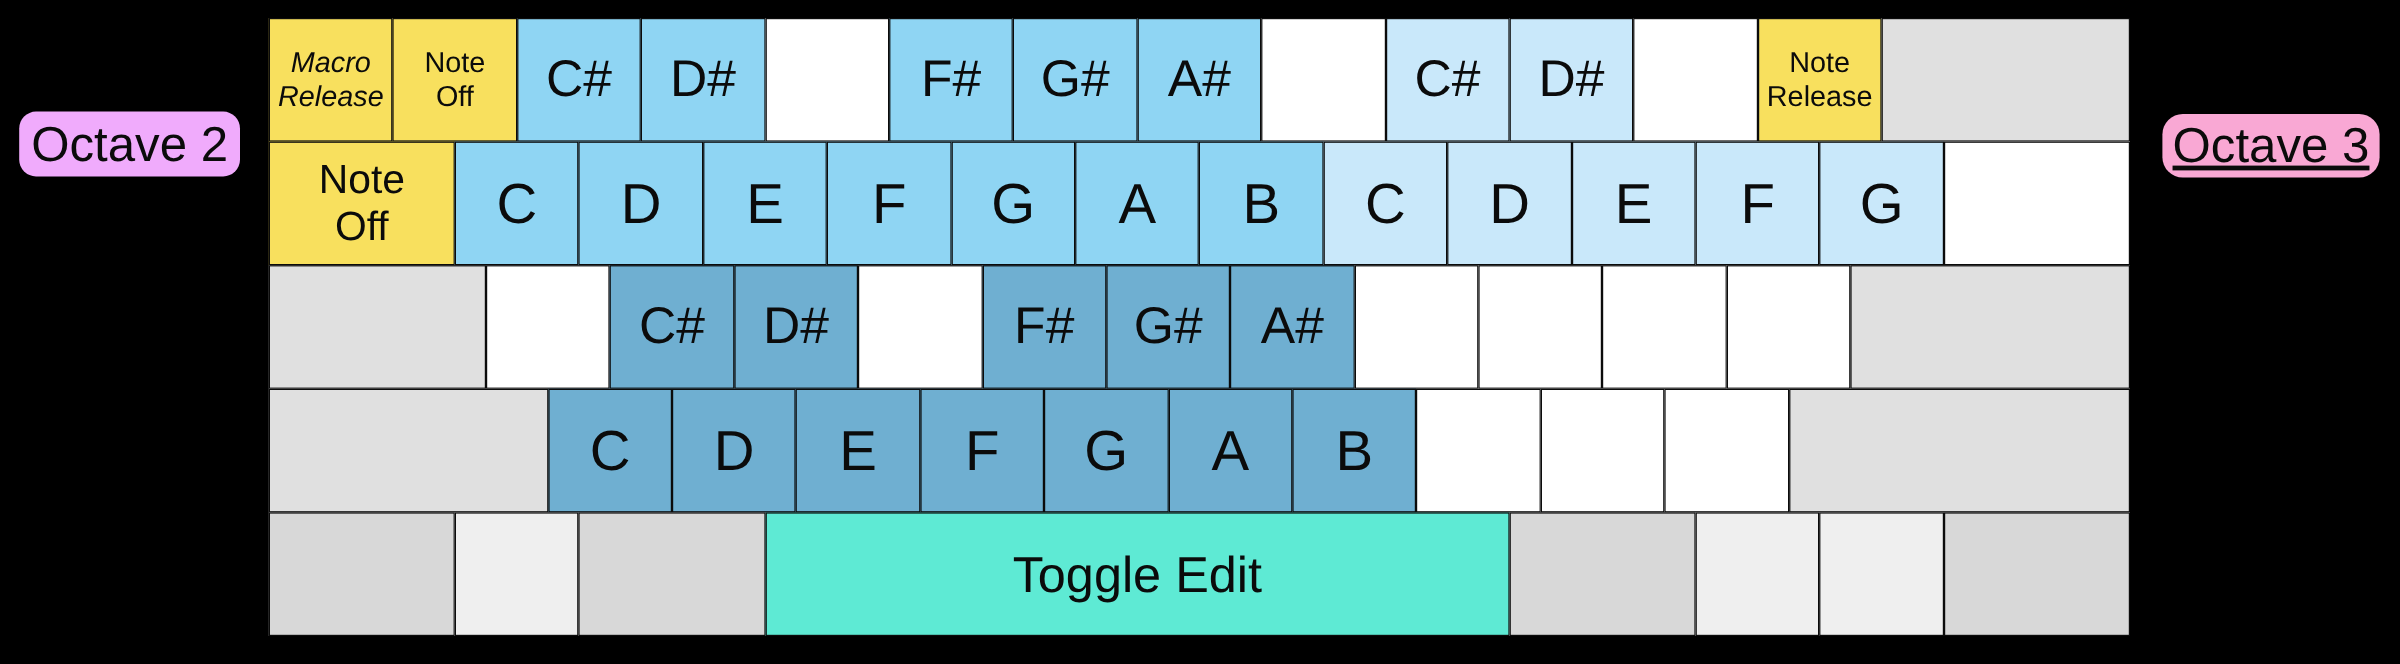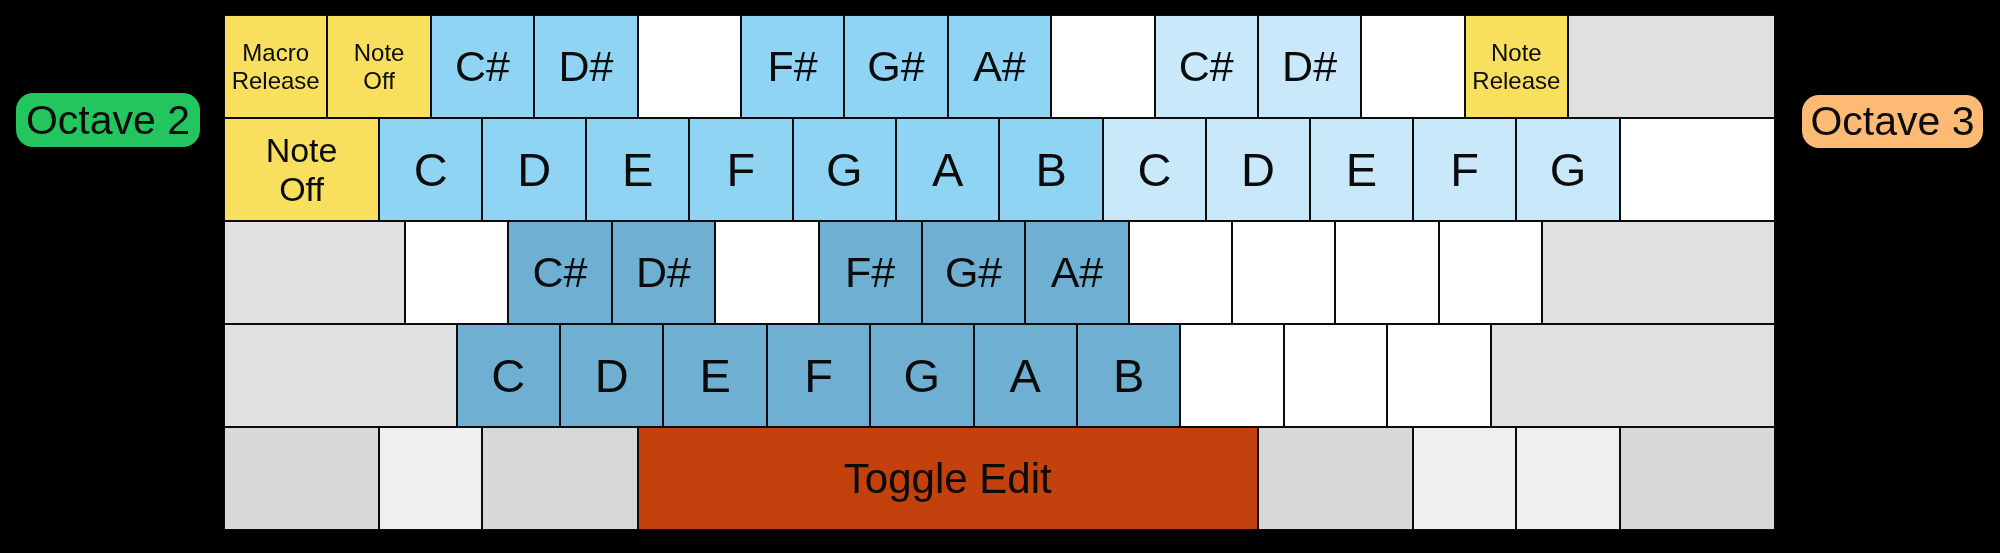--- a/index.html
+++ b/index.html
@@ -52,25 +52,25 @@
     color: #0b0b0b;
   }
   .pill-octave2 { left: 16px;   top: 93px;  width: 184px; height: 54px; }
   .pill-octave1 { left: 16px;   top: 301px; width: 184px; height: 52px; }
   .pill-octave3 { left: 1802px; top: 95px;  width: 181px; height: 53px; }
 </style>
 </head>
 <body>
 
 <div class="stage">
-  <div class="pill pill-octave2" style="background: #22c55e;">Octave 2</div>
-  <div class="pill pill-octave3" style="background: #fdba74;">Octave 3</div>
+  <div class="pill pill-octave2" style="background: #f0abfc; border-radius: 14px;">Octave 2</div>
+  <div class="pill pill-octave3" style="background: #f9a8d4; text-decoration: underline;">Octave 3</div>
   <div class="keyboard">
       <div class="krow">
-        <div class="key size-xs" style="flex: 0 0 6.66667%; background: rgb(248, 224, 94);">Macro
+        <div class="key size-xs" style="flex: 0 0 6.66667%; background: rgb(248, 224, 94); font-style: italic;">Macro
 Release</div>
         <div class="key size-xs" style="flex: 0 0 6.66667%; background: rgb(248, 224, 94);">Note
 Off</div>
         <div class="key size-sharp" style="flex: 0 0 6.66667%; background: rgb(143, 213, 243);">C#</div>
         <div class="key size-sharp" style="flex: 0 0 6.66667%; background: rgb(143, 213, 243);">D#</div>
         <div class="key" style="flex: 0 0 6.66667%; background: rgb(255, 255, 255);"></div>
         <div class="key size-sharp" style="flex: 0 0 6.66667%; background: rgb(143, 213, 243);">F#</div>
         <div class="key size-sharp" style="flex: 0 0 6.66667%; background: rgb(143, 213, 243);">G#</div>
         <div class="key size-sharp" style="flex: 0 0 6.66667%; background: rgb(143, 213, 243);">A#</div>
         <div class="key" style="flex: 0 0 6.66667%; background: rgb(255, 255, 255);"></div>
@@ -124,20 +124,20 @@
         <div class="key size-note" style="flex: 0 0 6.66667%; background: rgb(111, 175, 209);">B</div>
         <div class="key" style="flex: 0 0 6.66667%; background: rgb(255, 255, 255);"></div>
         <div class="key" style="flex: 0 0 6.66667%; background: rgb(255, 255, 255);"></div>
         <div class="key" style="flex: 0 0 6.66667%; background: rgb(255, 255, 255);"></div>
         <div class="key" style="flex: 0 0 18.3333%; background: rgb(224, 224, 224);"></div>
       </div>
       <div class="krow">
         <div class="key" style="flex: 0 0 10%; background: rgb(216, 216, 216);"></div>
         <div class="key" style="flex: 0 0 6.66667%; background: rgb(239, 239, 239);"></div>
         <div class="key" style="flex: 0 0 10%; background: rgb(216, 216, 216);"></div>
-        <div class="key size-lg" style="flex: 0 0 40%; background: #c2410c;">Toggle Edit</div>
+        <div class="key size-lg" style="flex: 0 0 40%; background: #5eead4;">Toggle Edit</div>
         <div class="key" style="flex: 0 0 10%; background: rgb(216, 216, 216);"></div>
         <div class="key" style="flex: 0 0 6.66667%; background: rgb(239, 239, 239);"></div>
         <div class="key" style="flex: 0 0 6.66667%; background: rgb(239, 239, 239);"></div>
         <div class="key" style="flex: 0 0 10%; background: rgb(216, 216, 216);"></div>
       </div>
     </div>
 </div>
 
 </body></html>

